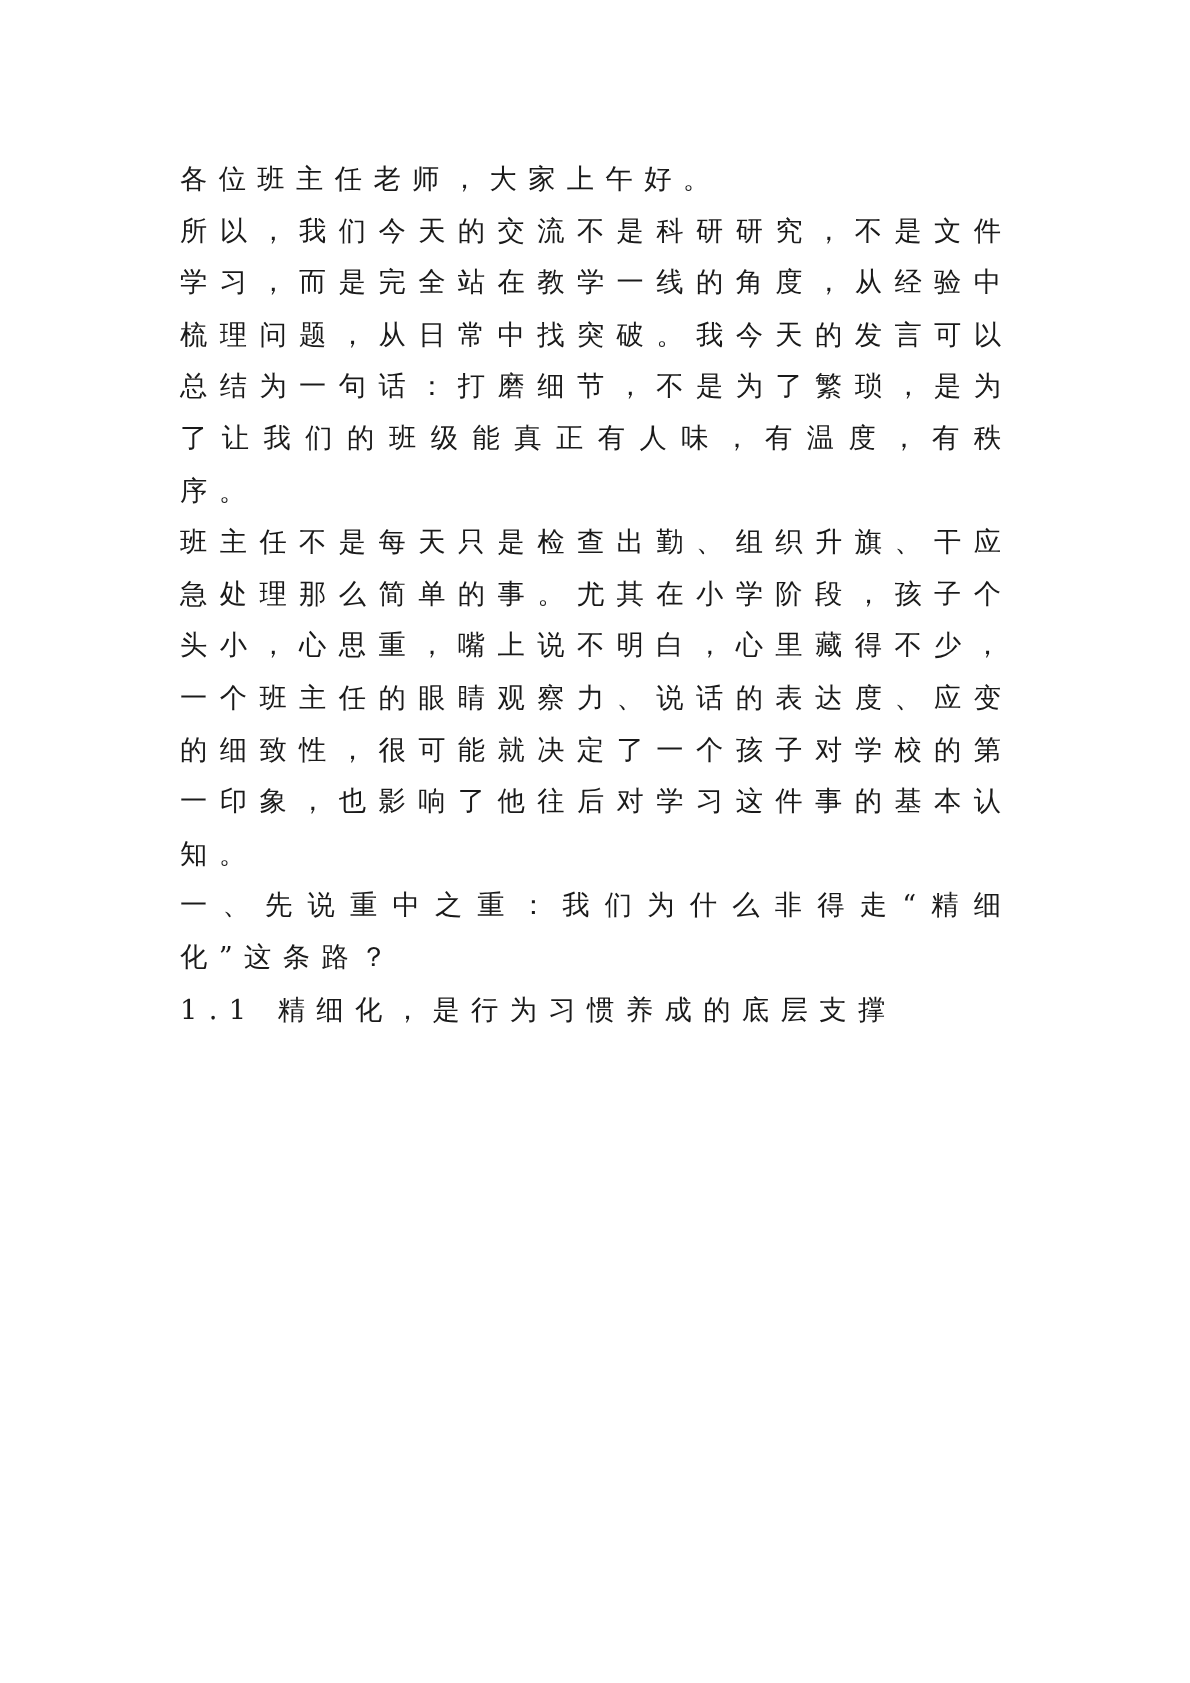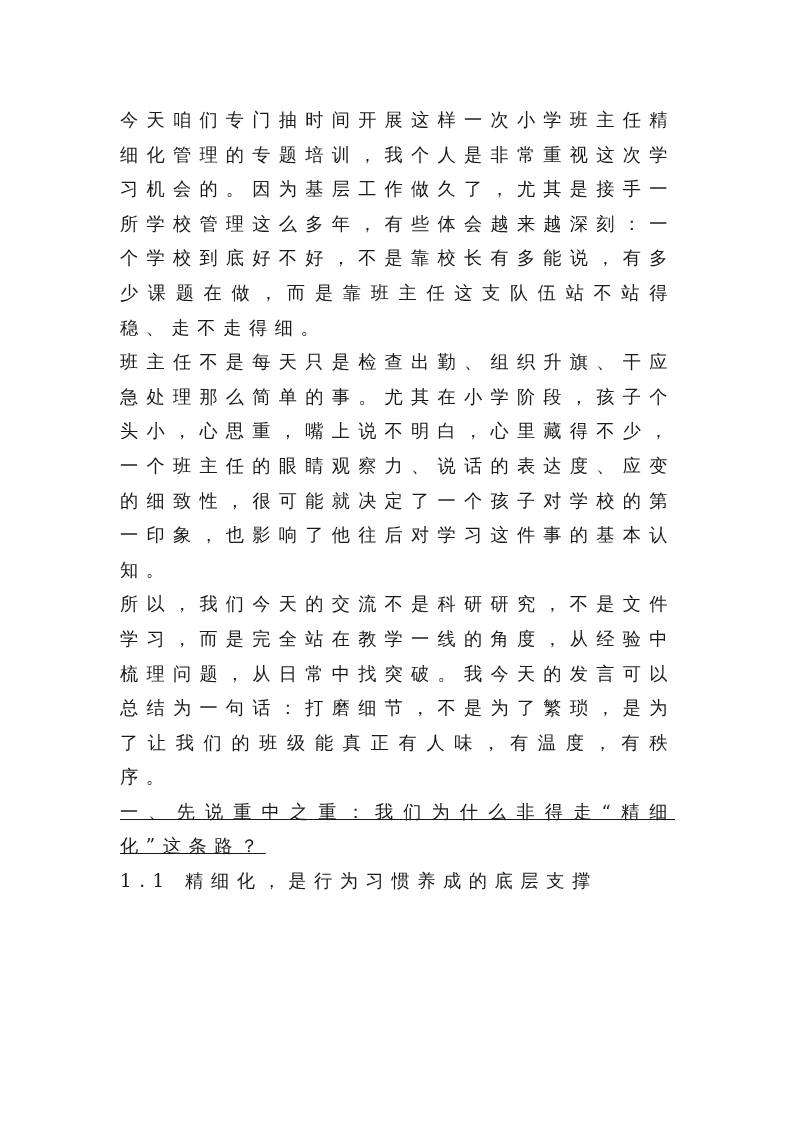--- a/index.html
+++ b/index.html
@@ -14,25 +14,25 @@
       line-height: 34.6px;
       color: #1a1a1a;
     }
     .para {
       margin: 0;
       text-align: justify;
       text-justify: inter-character;
       letter-spacing: 7.6px;
       word-break: break-all;
     }
-    .para.heading { letter-spacing: 7.6px; text-decoration: underline; }
+    .para.heading { letter-spacing: 7.6px; }
     .para.subheading { letter-spacing: 7.6px; }
   </style>
 </head>
 <body>
 
 <div class="page">
-  <p class="para">今天咱们专门抽时间开展这样一次小学班主任精细化管理的专题培训，我个人是非常重视这次学习机会的。因为基层工作做久了，尤其是接手一所学校管理这么多年，有些体会越来越深刻：一个学校到底好不好，不是靠校长有多能说，有多少课题在做，而是靠班主任这支队伍站不站得稳、走不走得细。</p>
+  <p class="para">各位班主任老师，大家上午好。</p>
+  <p class="para">所以，我们今天的交流不是科研研究，不是文件学习，而是完全站在教学一线的角度，从经验中梳理问题，从日常中找突破。我今天的发言可以总结为一句话：打磨细节，不是为了繁琐，是为了让我们的班级能真正有人味，有温度，有秩序。</p>
   <p class="para">班主任不是每天只是检查出勤、组织升旗、干应急处理那么简单的事。尤其在小学阶段，孩子个头小，心思重，嘴上说不明白，心里藏得不少，一个班主任的眼睛观察力、说话的表达度、应变的细致性，很可能就决定了一个孩子对学校的第一印象，也影响了他往后对学习这件事的基本认知。</p>
-  <p class="para">所以，我们今天的交流不是科研研究，不是文件学习，而是完全站在教学一线的角度，从经验中梳理问题，从日常中找突破。我今天的发言可以总结为一句话：打磨细节，不是为了繁琐，是为了让我们的班级能真正有人味，有温度，有秩序。</p>
   <p class="para heading">一、先说重中之重：我们为什么非得走“精细化”这条路？</p>
   <p class="para subheading">1.1 精细化，是行为习惯养成的底层支撑</p>
 </div>
 
 </body></html>

